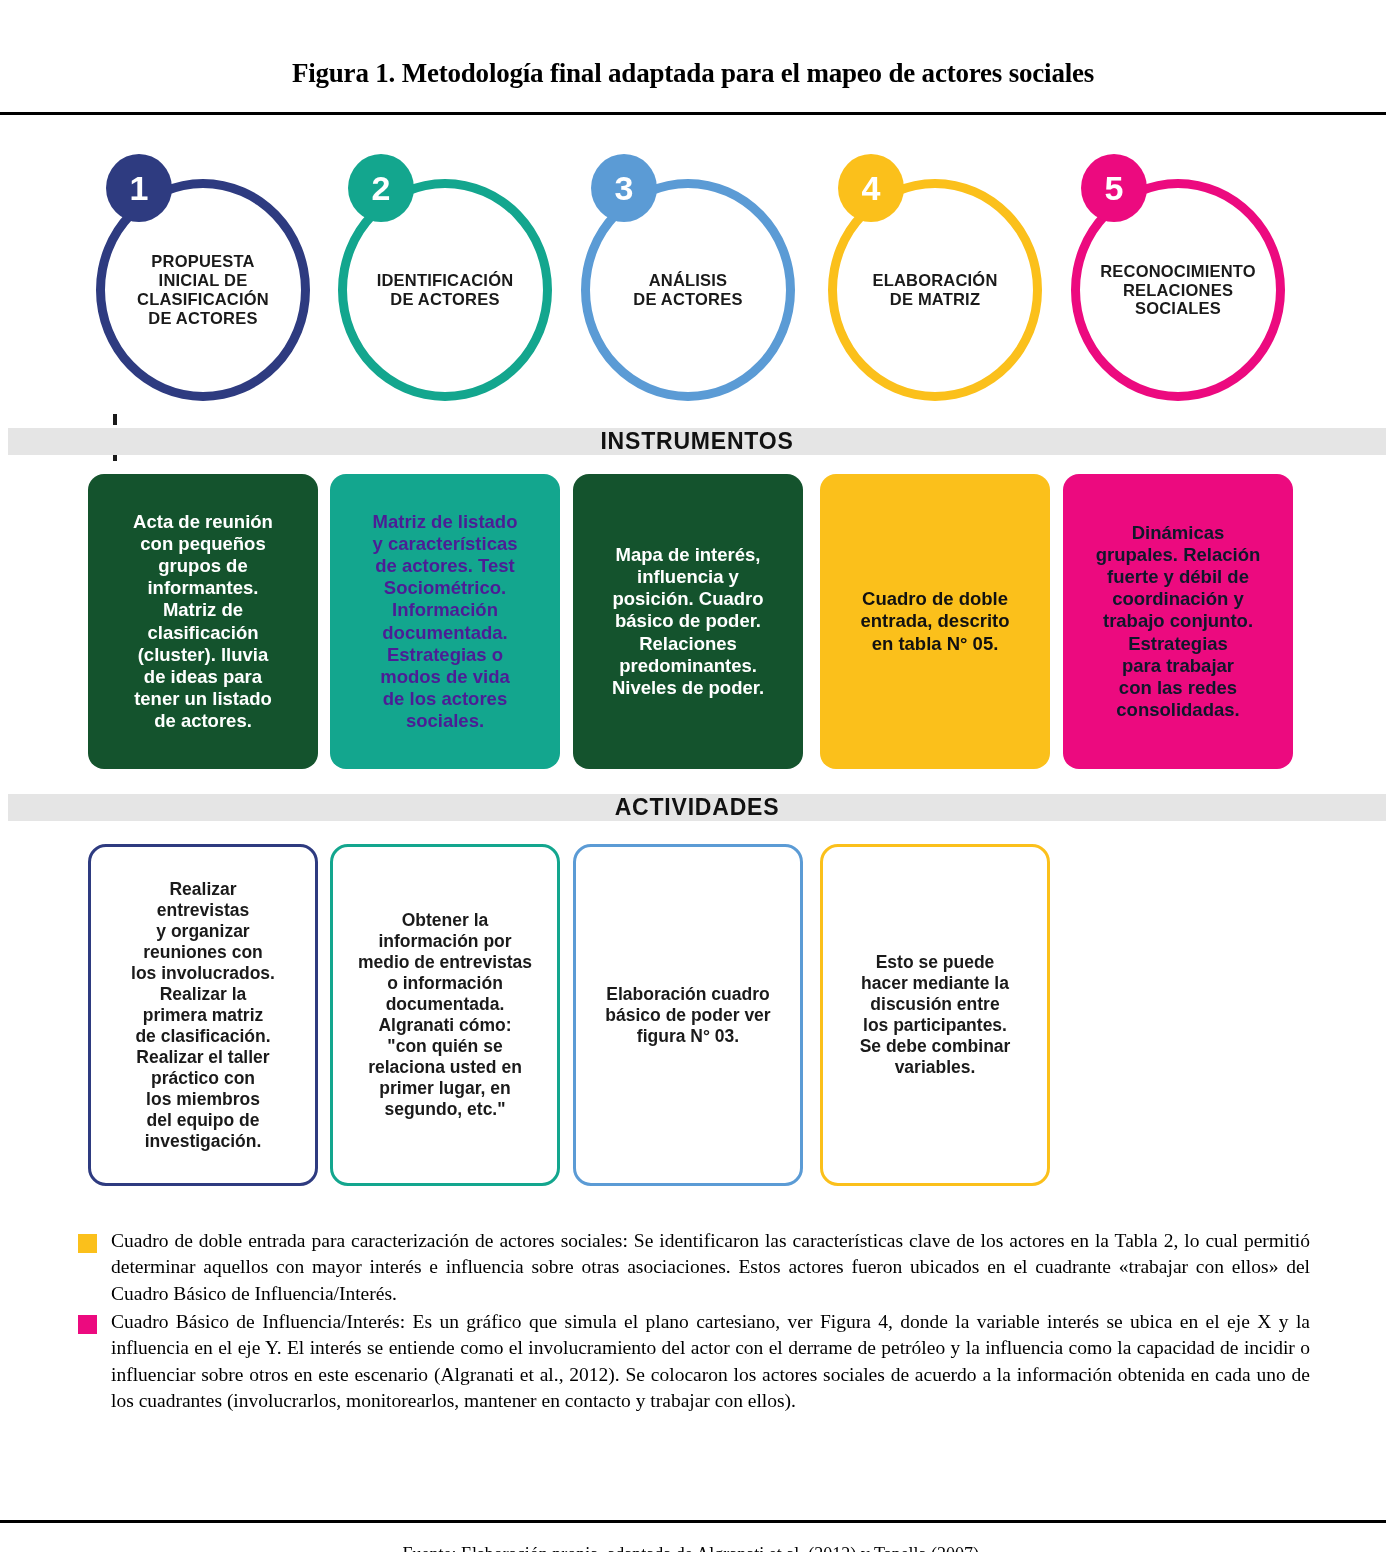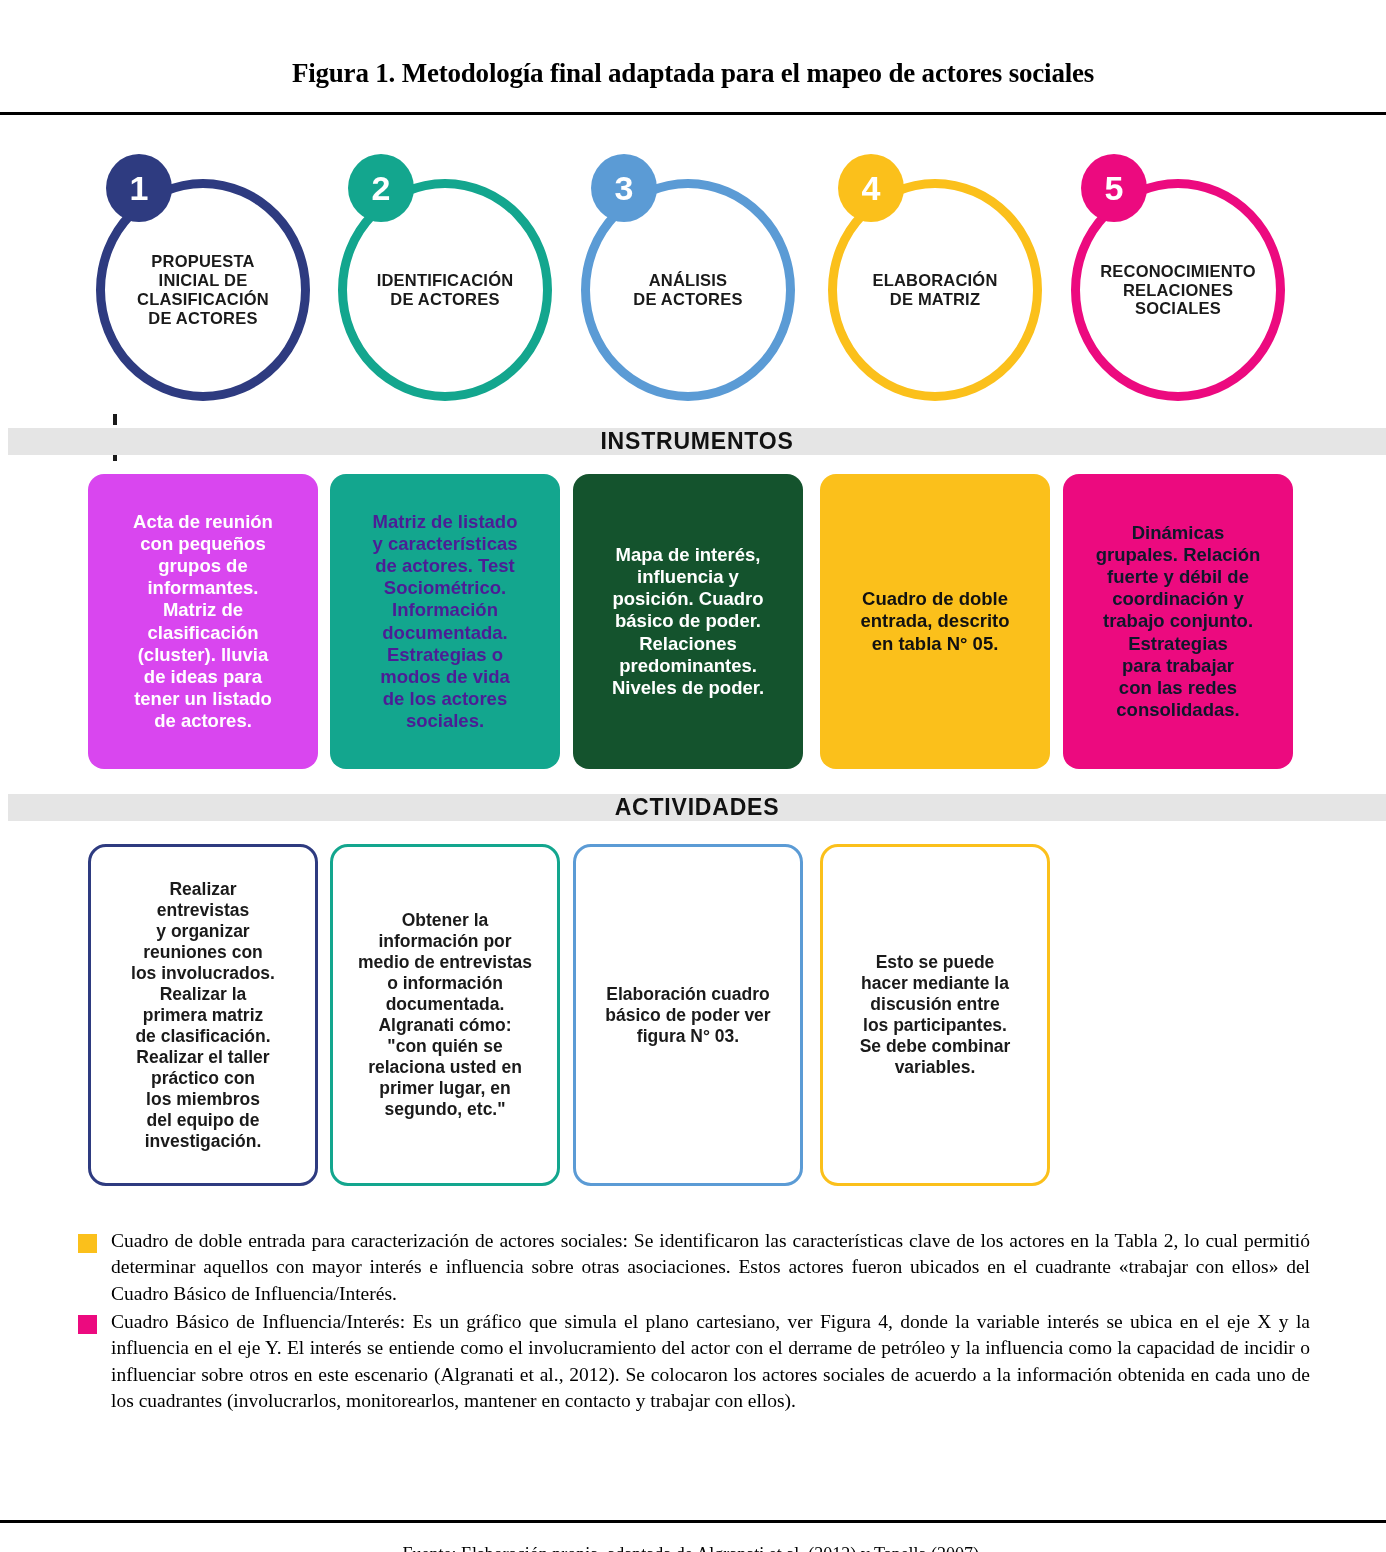--- a/index.html
+++ b/index.html
@@ -243,21 +243,21 @@
   </div>
 
   <div class="dash col c1"></div>
   <div class="dash col c2"></div>
   <div class="dash col c3"></div>
   <div class="dash col c4"></div>
   <div class="dash col c5"></div>
 
   <div class="section-heading heading-instrumentos">INSTRUMENTOS</div>
 
-  <div class="inst-box col c1" id="inst1" style="background: #d946ef;">
+  <div class="inst-box col c1" id="inst1" style="background: #14532d;">
     <div class="inst-text" id="insttext1" style="color: rgb(255, 255, 255);">Acta de reunión
 con pequeños
 grupos de
 informantes.
 Matriz de
 clasificación
 (cluster). lluvia
 de ideas para
 tener un listado
 de actores.</div>

